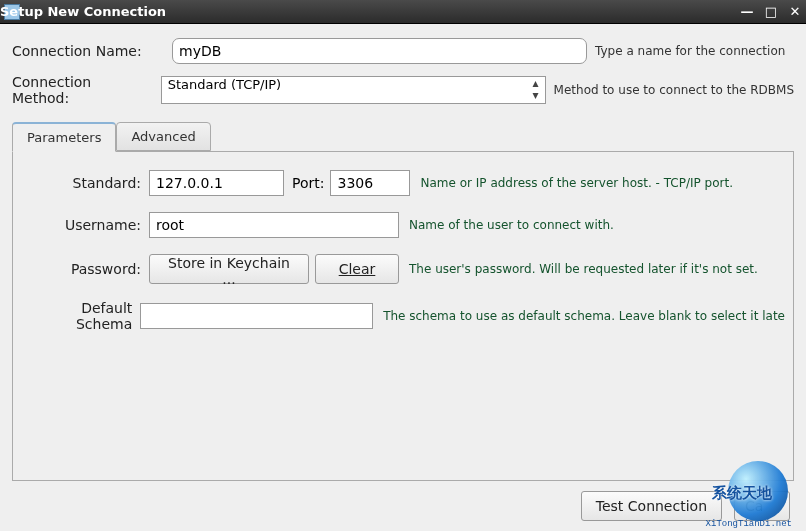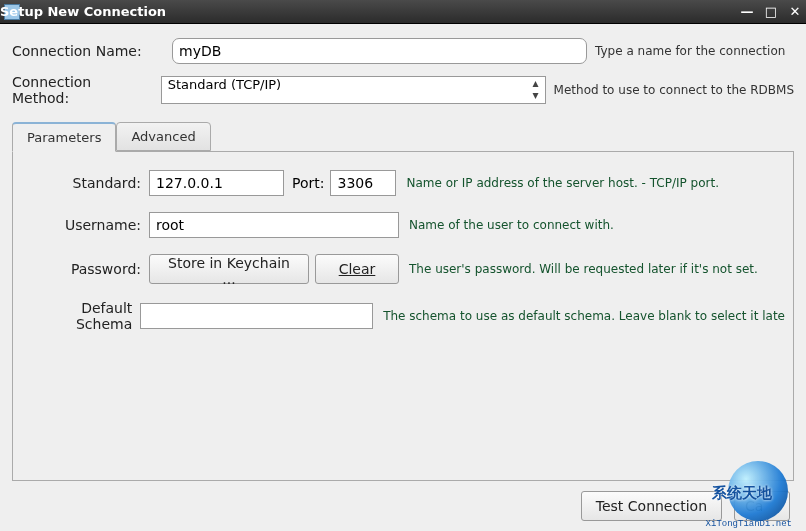--- a/index.html
+++ b/index.html
@@ -148,21 +148,21 @@
 }
 .form-label {
   width: 128px;
   text-align: right;
   padding-right: 8px;
   font-size: 14px;
   color: #222;
 }
 .hostname-input { width: 135px; }
 .port-label { margin: 0 6px 0 8px; font-size: 14px; }
-.port-input { width: 66px; }
+.port-input { width: 80px; }
 .username-input { width: 250px; }
 .schema-input { width: 250px; }
 .btn {
   border: 1px solid #999;
   background: linear-gradient(to bottom, #fbfbfb, #e6e6e6);
   height: 30px;
   padding: 0 14px;
   font-size: 14px;
   font-family: inherit;
   cursor: pointer;

